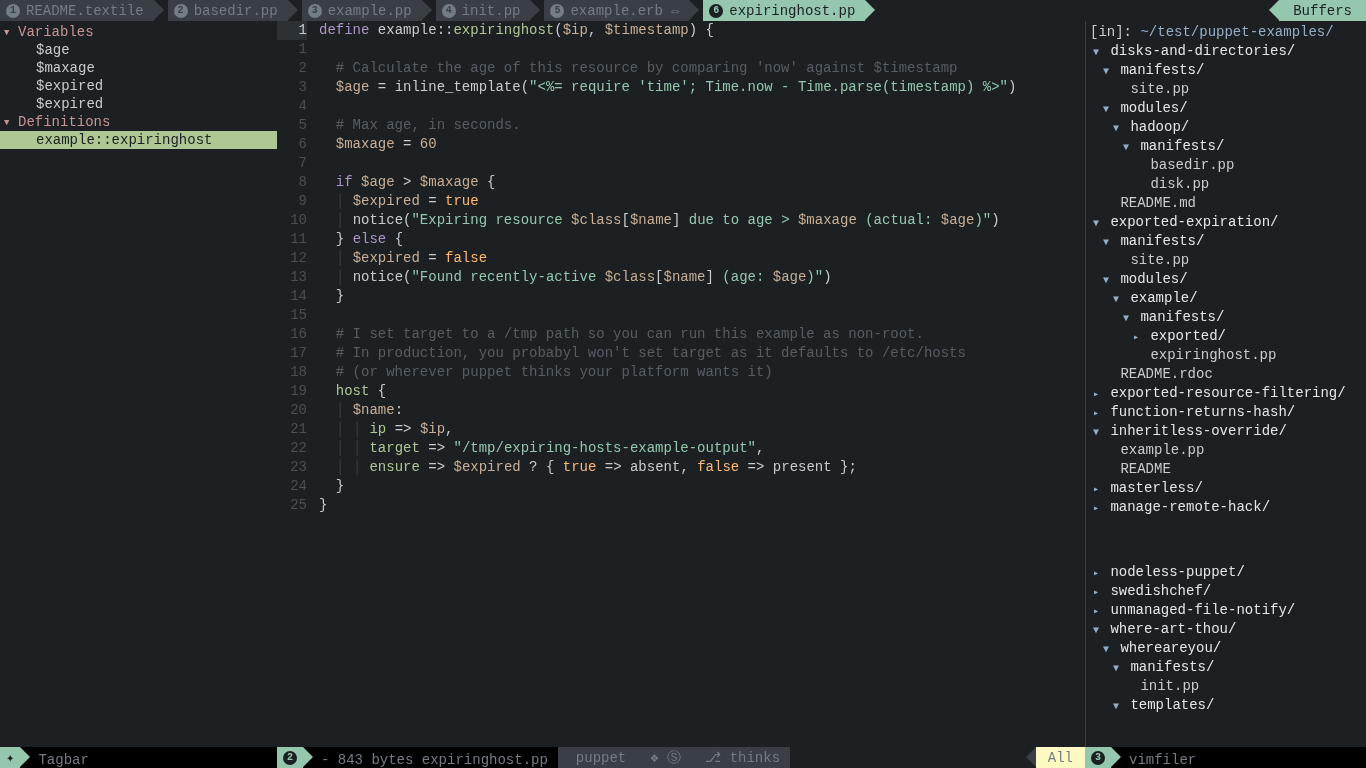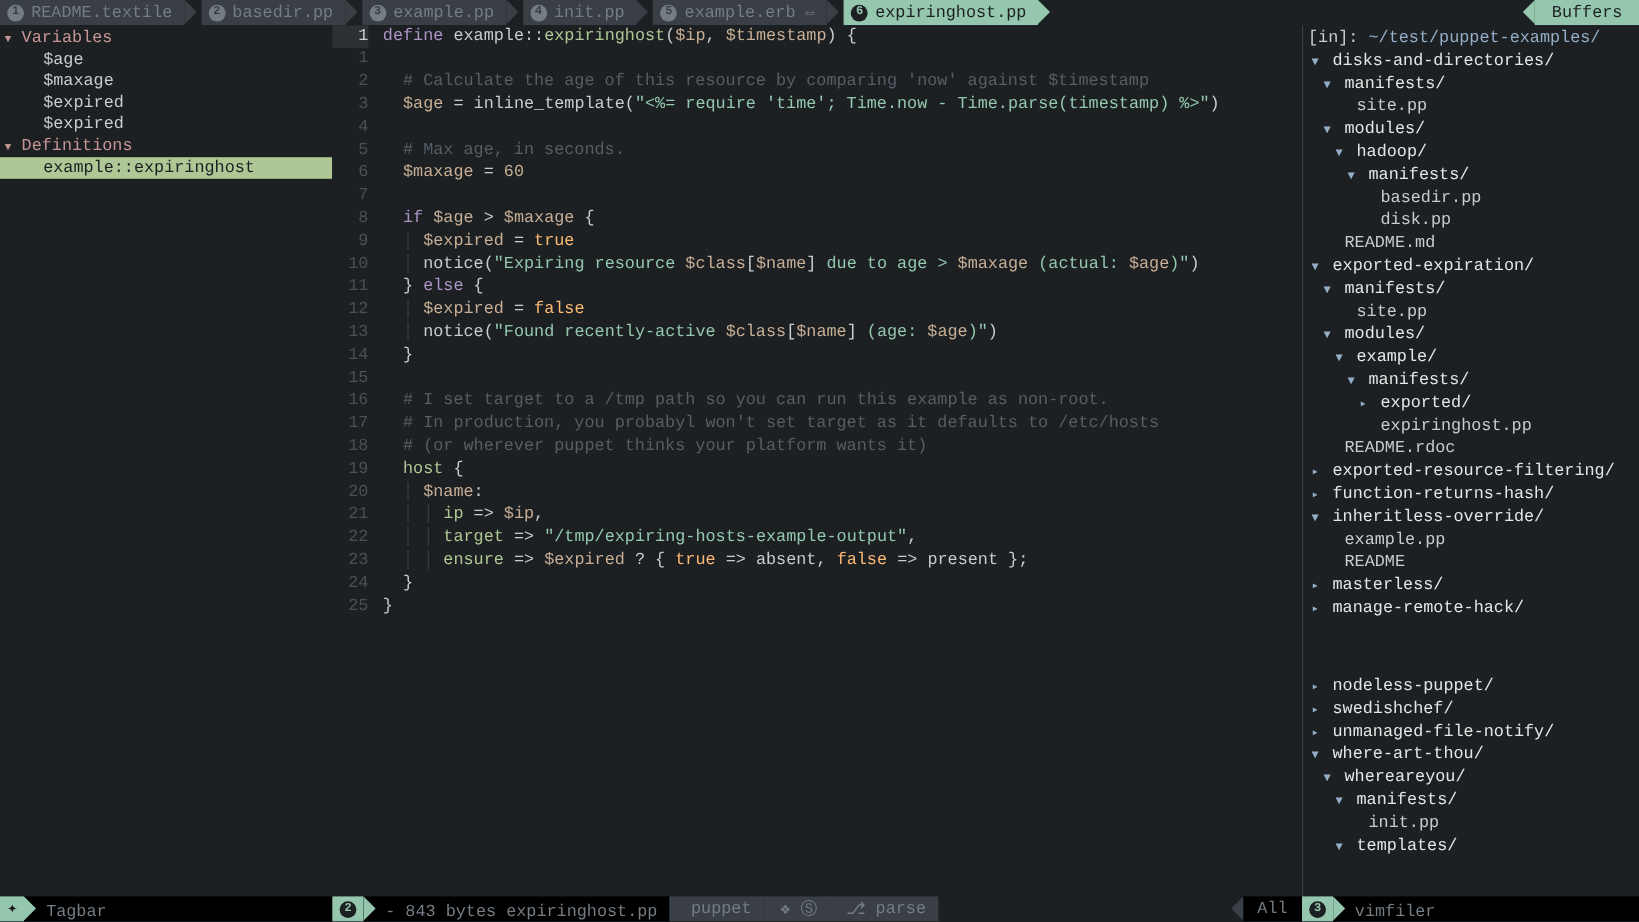--- a/index.html
+++ b/index.html
@@ -175,21 +175,21 @@
   z-index:1;
 }
 .sl-seg.dark { background: #000000; padding-left: 18px; align-items: flex-end; }
 .sl-seg.dark::after {
   content:''; position:absolute; right:-10px; top:0;
   border-left:10px solid #393f45;
   border-top:10.5px solid transparent;
   border-bottom:10.5px solid transparent;
 }
 .sl-rseg {
-  background: #000000;
+  background: #fef9c3;
   color: #747c84;
   padding: 0 12px;
   display: flex;
   align-items: center;
   position: relative;
   justify-content: flex-end;
 }
 .sl-rseg::before {
   content:''; position:absolute; left:-10px; top:0;
   border-right:10px solid #393f45;
@@ -337,21 +337,21 @@
     <div class="sl-seg dark">
       <span>- 843 bytes expiringhost.pp</span>
     </div>
     <div class="sl-seg" style="padding-left:18px">
       <span>puppet</span>
     </div>
     <div class="sl-seg" style="padding-left:14px">
       <span>❖ Ⓢ</span>
     </div>
     <div class="sl-seg" style="padding-left:14px">
-      <span>⎇</span>&nbsp;<span>parse</span>
+      <span>⎇</span>&nbsp;<span>thinks</span>
     </div>
     <div class="spacer"></div>
     <div class="sl-rseg">
       <span>All</span>
     </div>
   </div>
   <div class="footer-pane p3">
     <div class="sl-seg green">
       <span class="icon-circle" style="background:#1c2023;color:#95c7ae">3</span>
     </div>

